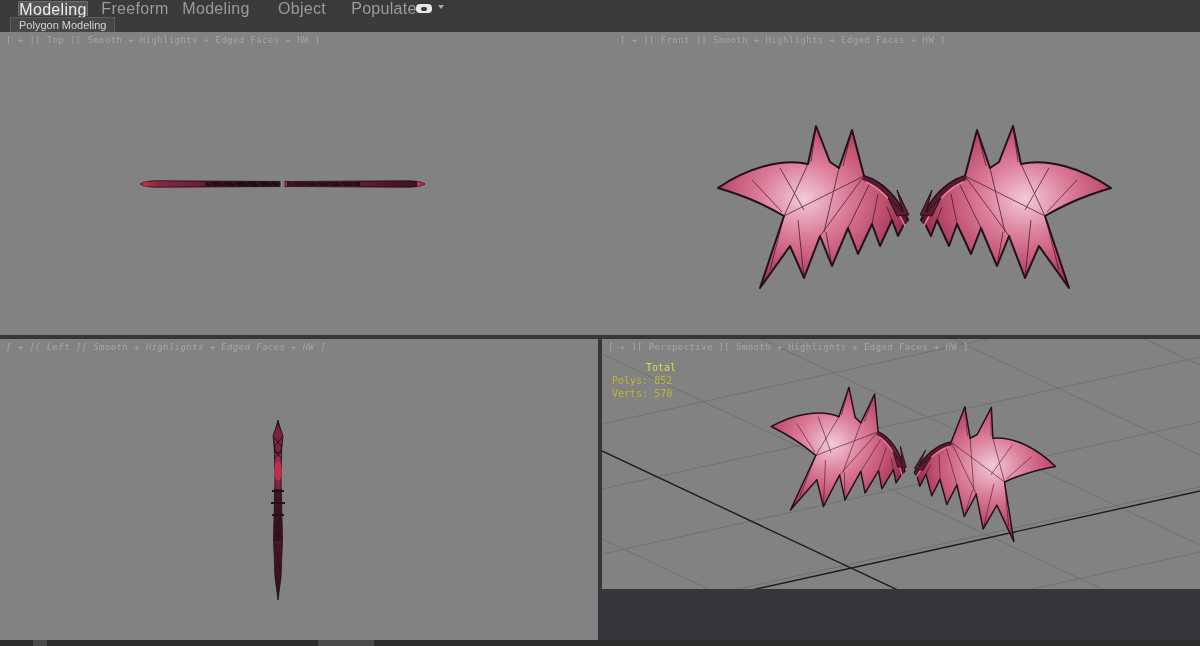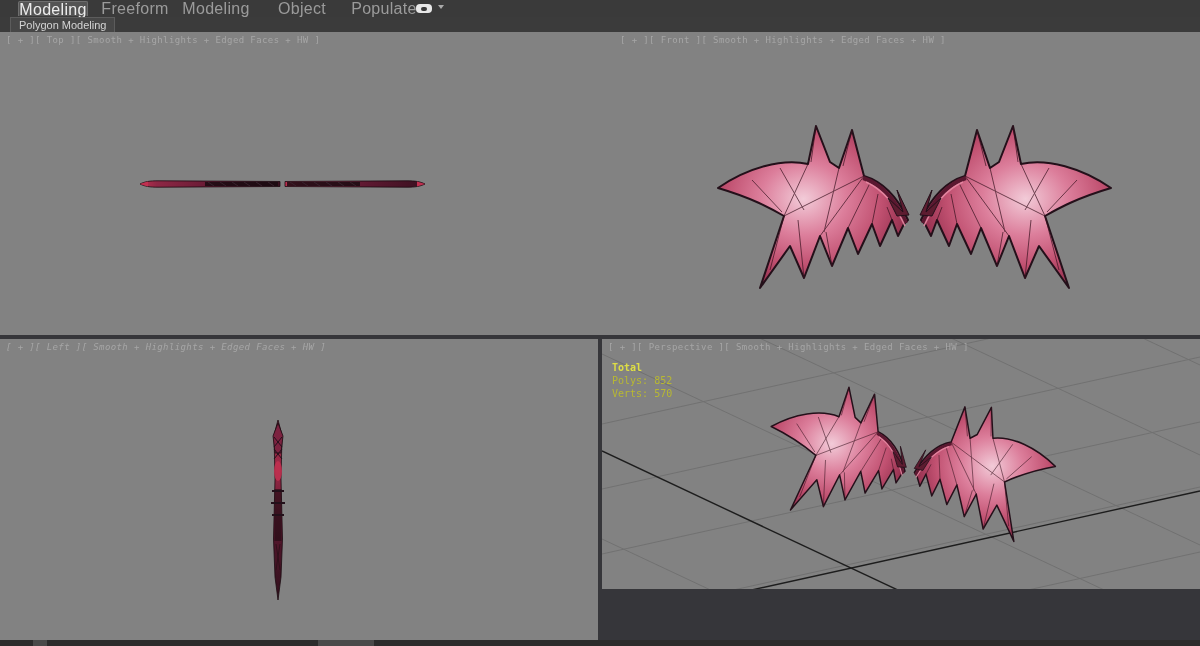--- a/index.html
+++ b/index.html
@@ -38,21 +38,21 @@
   #vp-front  { left:614px; top:0; width:598px; height:303px; }
   #vp-left   { left:0;   top:307px; width:598px; height:301px;font-style:italic; }
   #vp-persp  { left:602px; top:307px; width:598px; height:250px; }
   .vp-label { position:absolute; left:6px; top:3px; font-family:"DejaVu Sans Mono", monospace;
               font-size:9px; color:#a6a6a6; letter-spacing:.4px; white-space:pre; cursor:default; }
   .vp-svg { position:absolute; left:0; top:0; }
 
   
   #vp-stats { position:absolute; left:10px; top:22px; font-family:"DejaVu Sans Mono", monospace;
               font-size:10px; line-height:13px; }
-  #vp-stats .stat-total { color:#dede45;font-weight:bold; }
+  #vp-stats .stat-total { margin-left:34px; color:#dede45; }
   #vp-stats .stat-line  { color:#b8b832; }
 
   
   #bottom-bar { position:absolute; left:0; top:640px; width:1200px; height:6px; background:#2c2c2c; }
   #bottom-bar .notch { position:absolute; top:0; height:6px; background:#4a4a4a; }
 </style>
 </head>
 <body>
 
 <div id="app">

